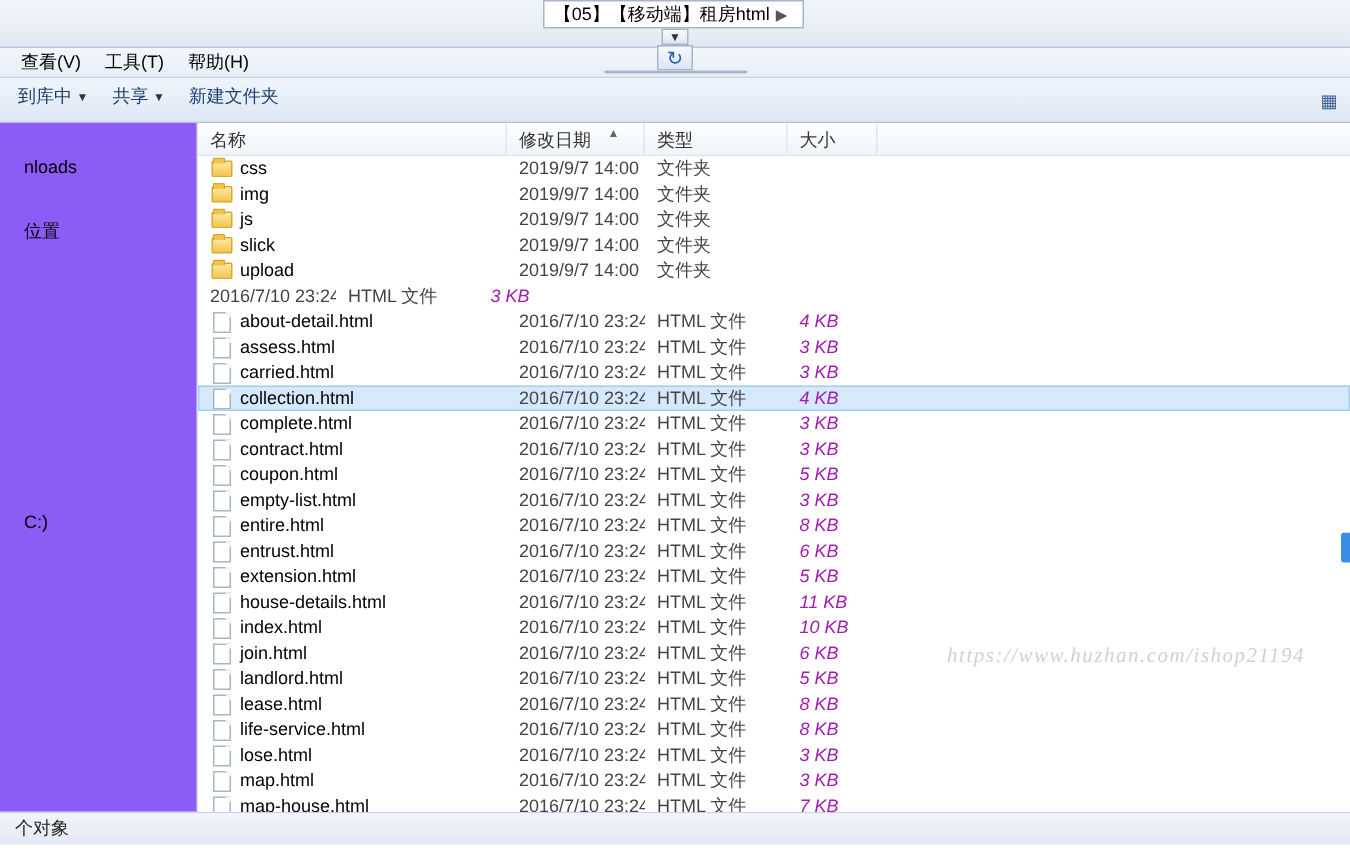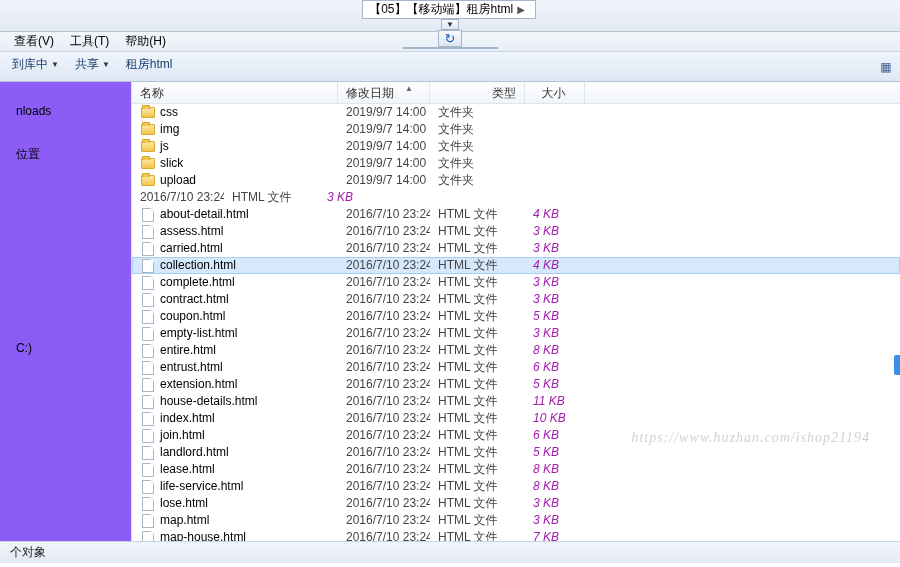--- a/index.html
+++ b/index.html
@@ -26,22 +26,22 @@
     
     .sidebar { width: 132px; background: #8b5cf6; border-right: 1px solid #d9e1ec; overflow: hidden; }
     .sidebar-item { padding: 4px 8px 4px 16px; color: #000; }
     .sidebar-group { margin-top: 20px; }
     
     .file-pane { flex: 1; background: #fff; overflow-y: auto; overflow-x: hidden; }
     .columns { display: flex; height: 22px; border-bottom: 1px solid #e1e6ee; background: linear-gradient(#fdfefe,#f1f5fa); position: sticky; top: 0; }
     .col { padding: 3px 8px; color: #333; border-right: 1px solid #e1e6ee; }
     .col-name { width: 206px; }
     .col-date { width: 92px; }
-    .col-type { width: 95px; text-align: right; }
-    .col-size { width: 60px; text-align: center; padding-right: 10px; }
+    .col-type { width: 95px; }
+    .col-size { width: 60px; text-align: left; padding-right: 10px; }
     
     .file-row { display: flex; height: 17px; align-items: center; }
     .file-row.selected { background: #d6e8fb; outline: 1px solid #a8cdee; outline-offset: -1px; }
     .cell { padding: 0 8px; white-space: nowrap; overflow: hidden; color: #000; font-size: 12px; line-height: 17px; }
     .cell-name { width: 206px; display: flex; align-items: center; }
     .cell-date { width: 92px; color: #444; }
     .cell-type { width: 95px; color: #444; }
     .cell-size { width: 60px; color: #a21caf; padding-right: 14px; font-style: italic; }
     
     .icon { width: 16px; height: 16px; margin-right: 4px; flex-shrink: 0; display: inline-flex; align-items: center; justify-content: center; }
@@ -79,21 +79,21 @@
 <div class="toolbar">
   <div class="tool-btn">
     <span>到库中</span>
       <span class="arrow">▼</span>
   </div>
   <div class="tool-btn">
     <span>共享</span>
       <span class="arrow">▼</span>
   </div>
   <div class="tool-btn">
-    <span>租房html</span>
+    <span>新建文件夹</span>
   </div>
   <div class="toolbar-right">
     <div class="tb-icon">▦</div>
   </div>
 </div>
 
 <div class="main">
   <div class="sidebar">
     <div class="sidebar-item" style="margin-top:18px;">nloads</div>
     <div class="sidebar-group">

